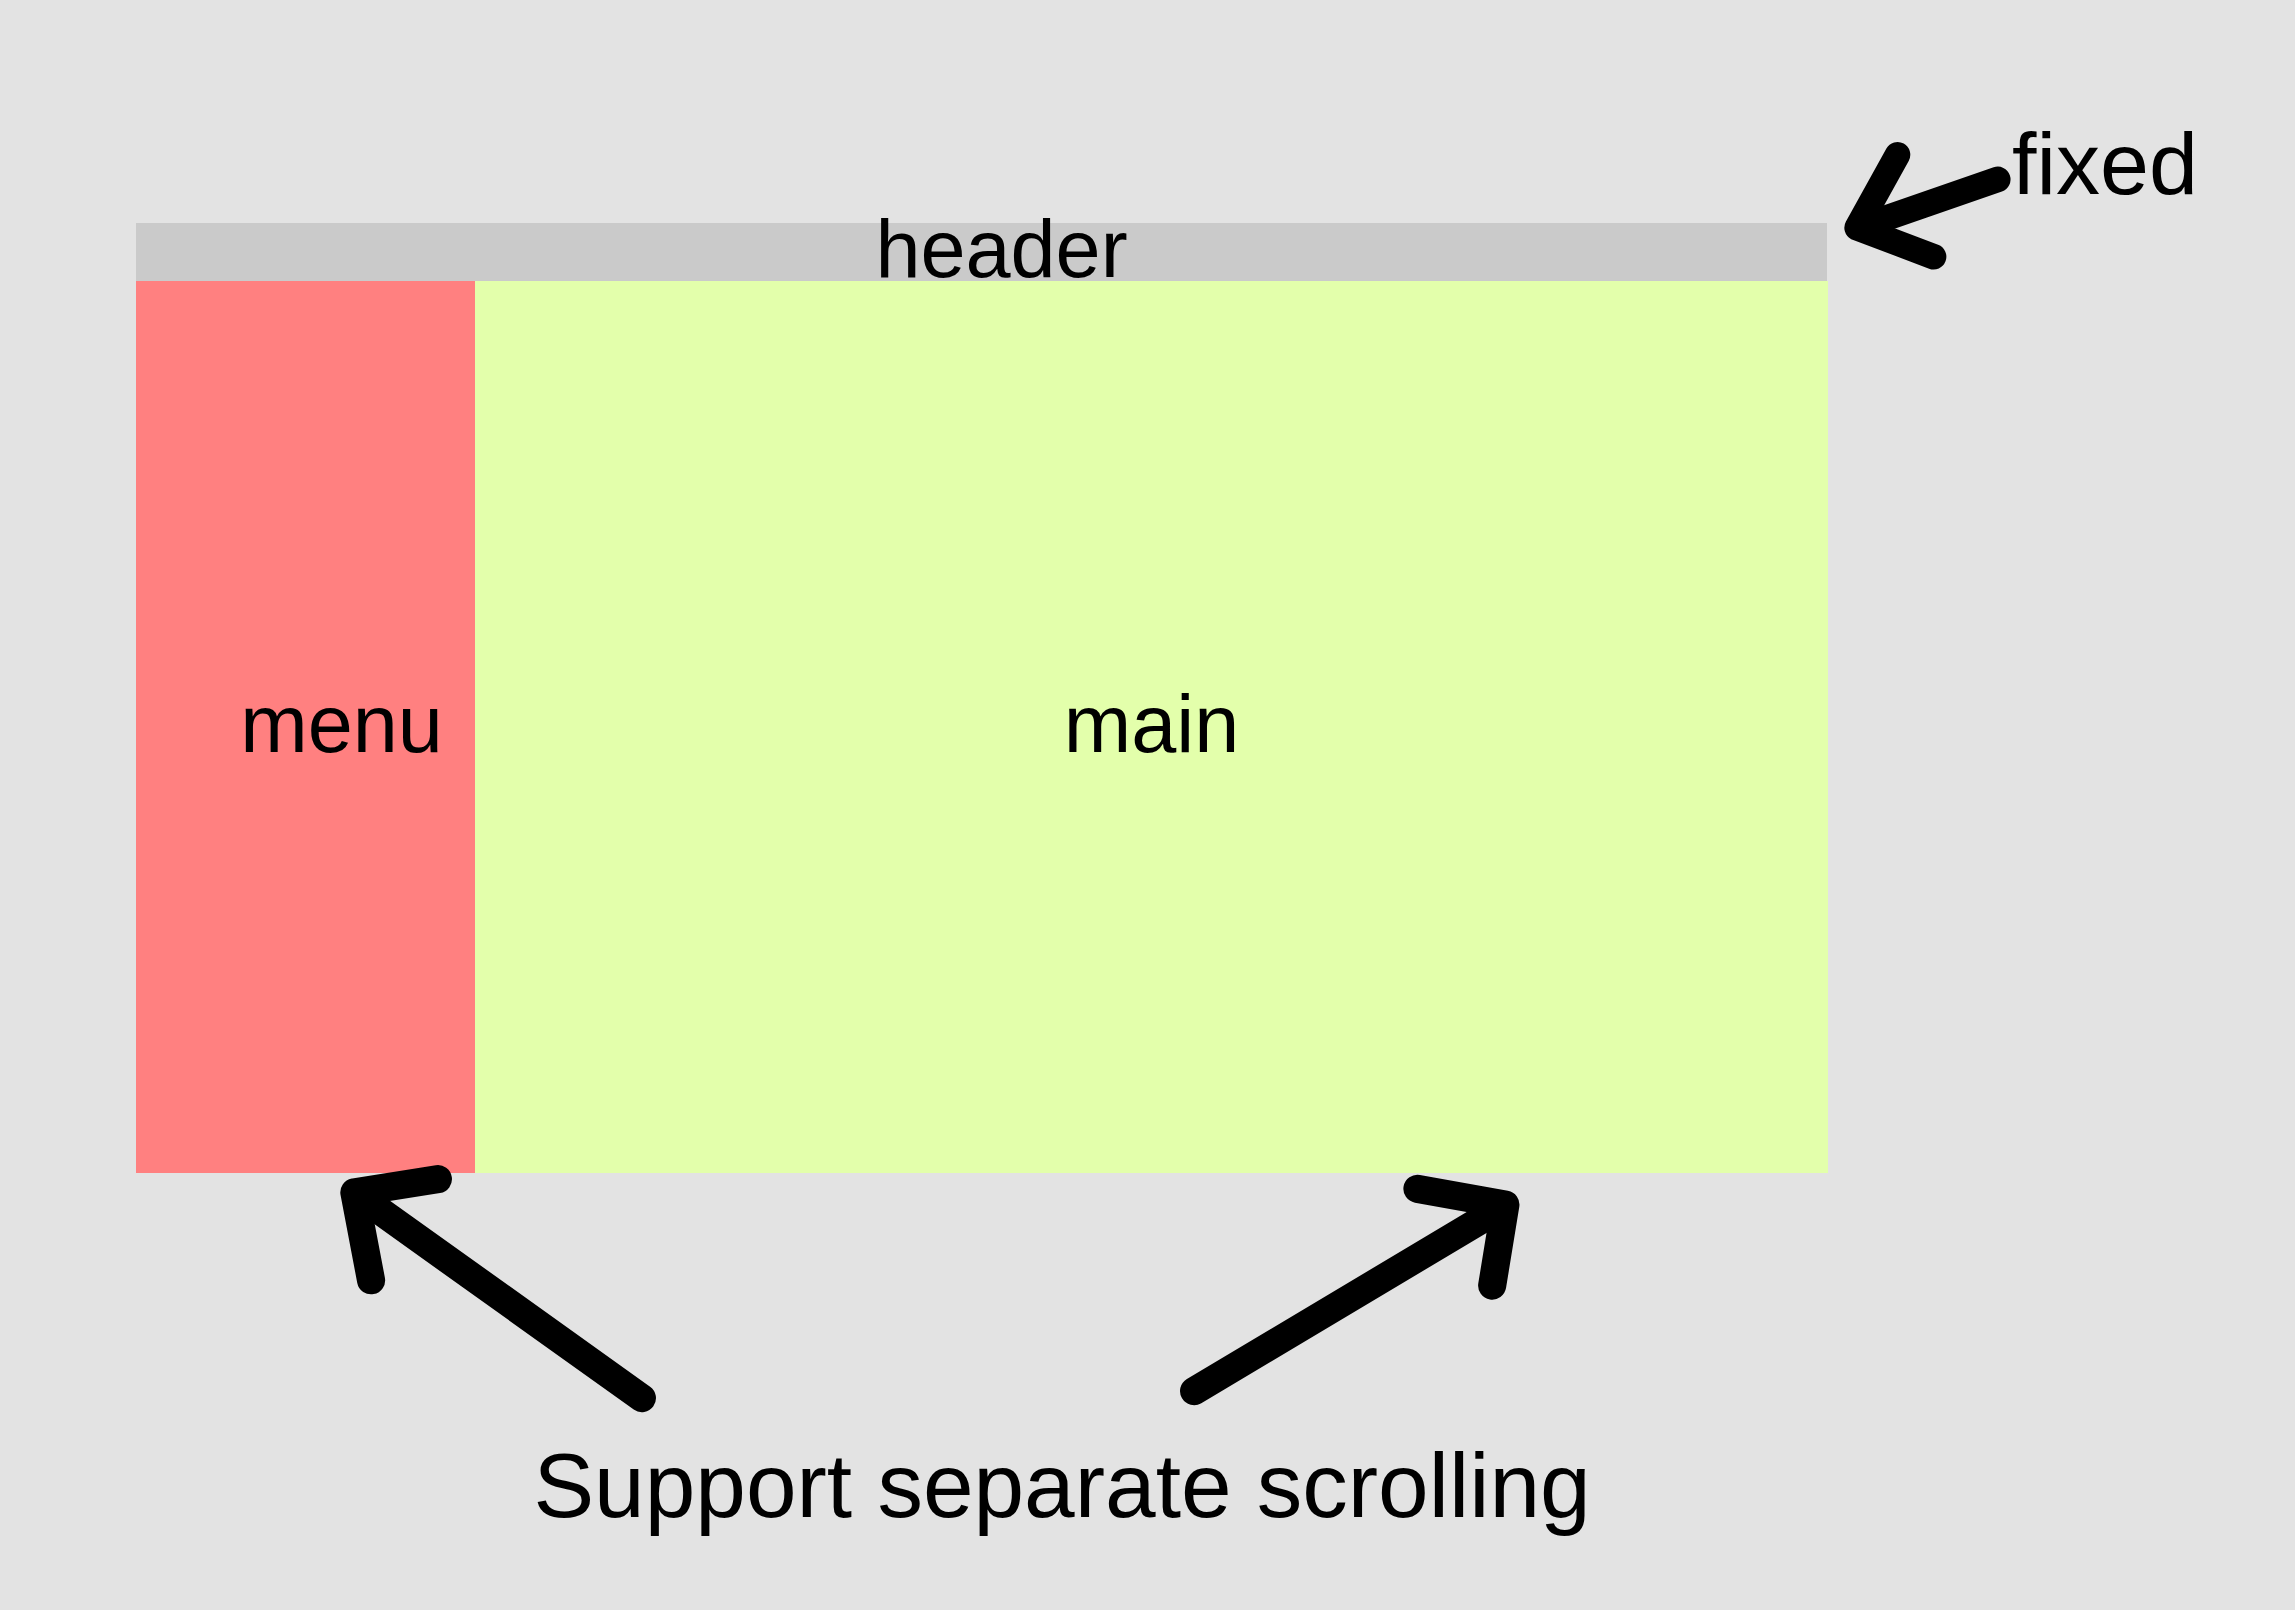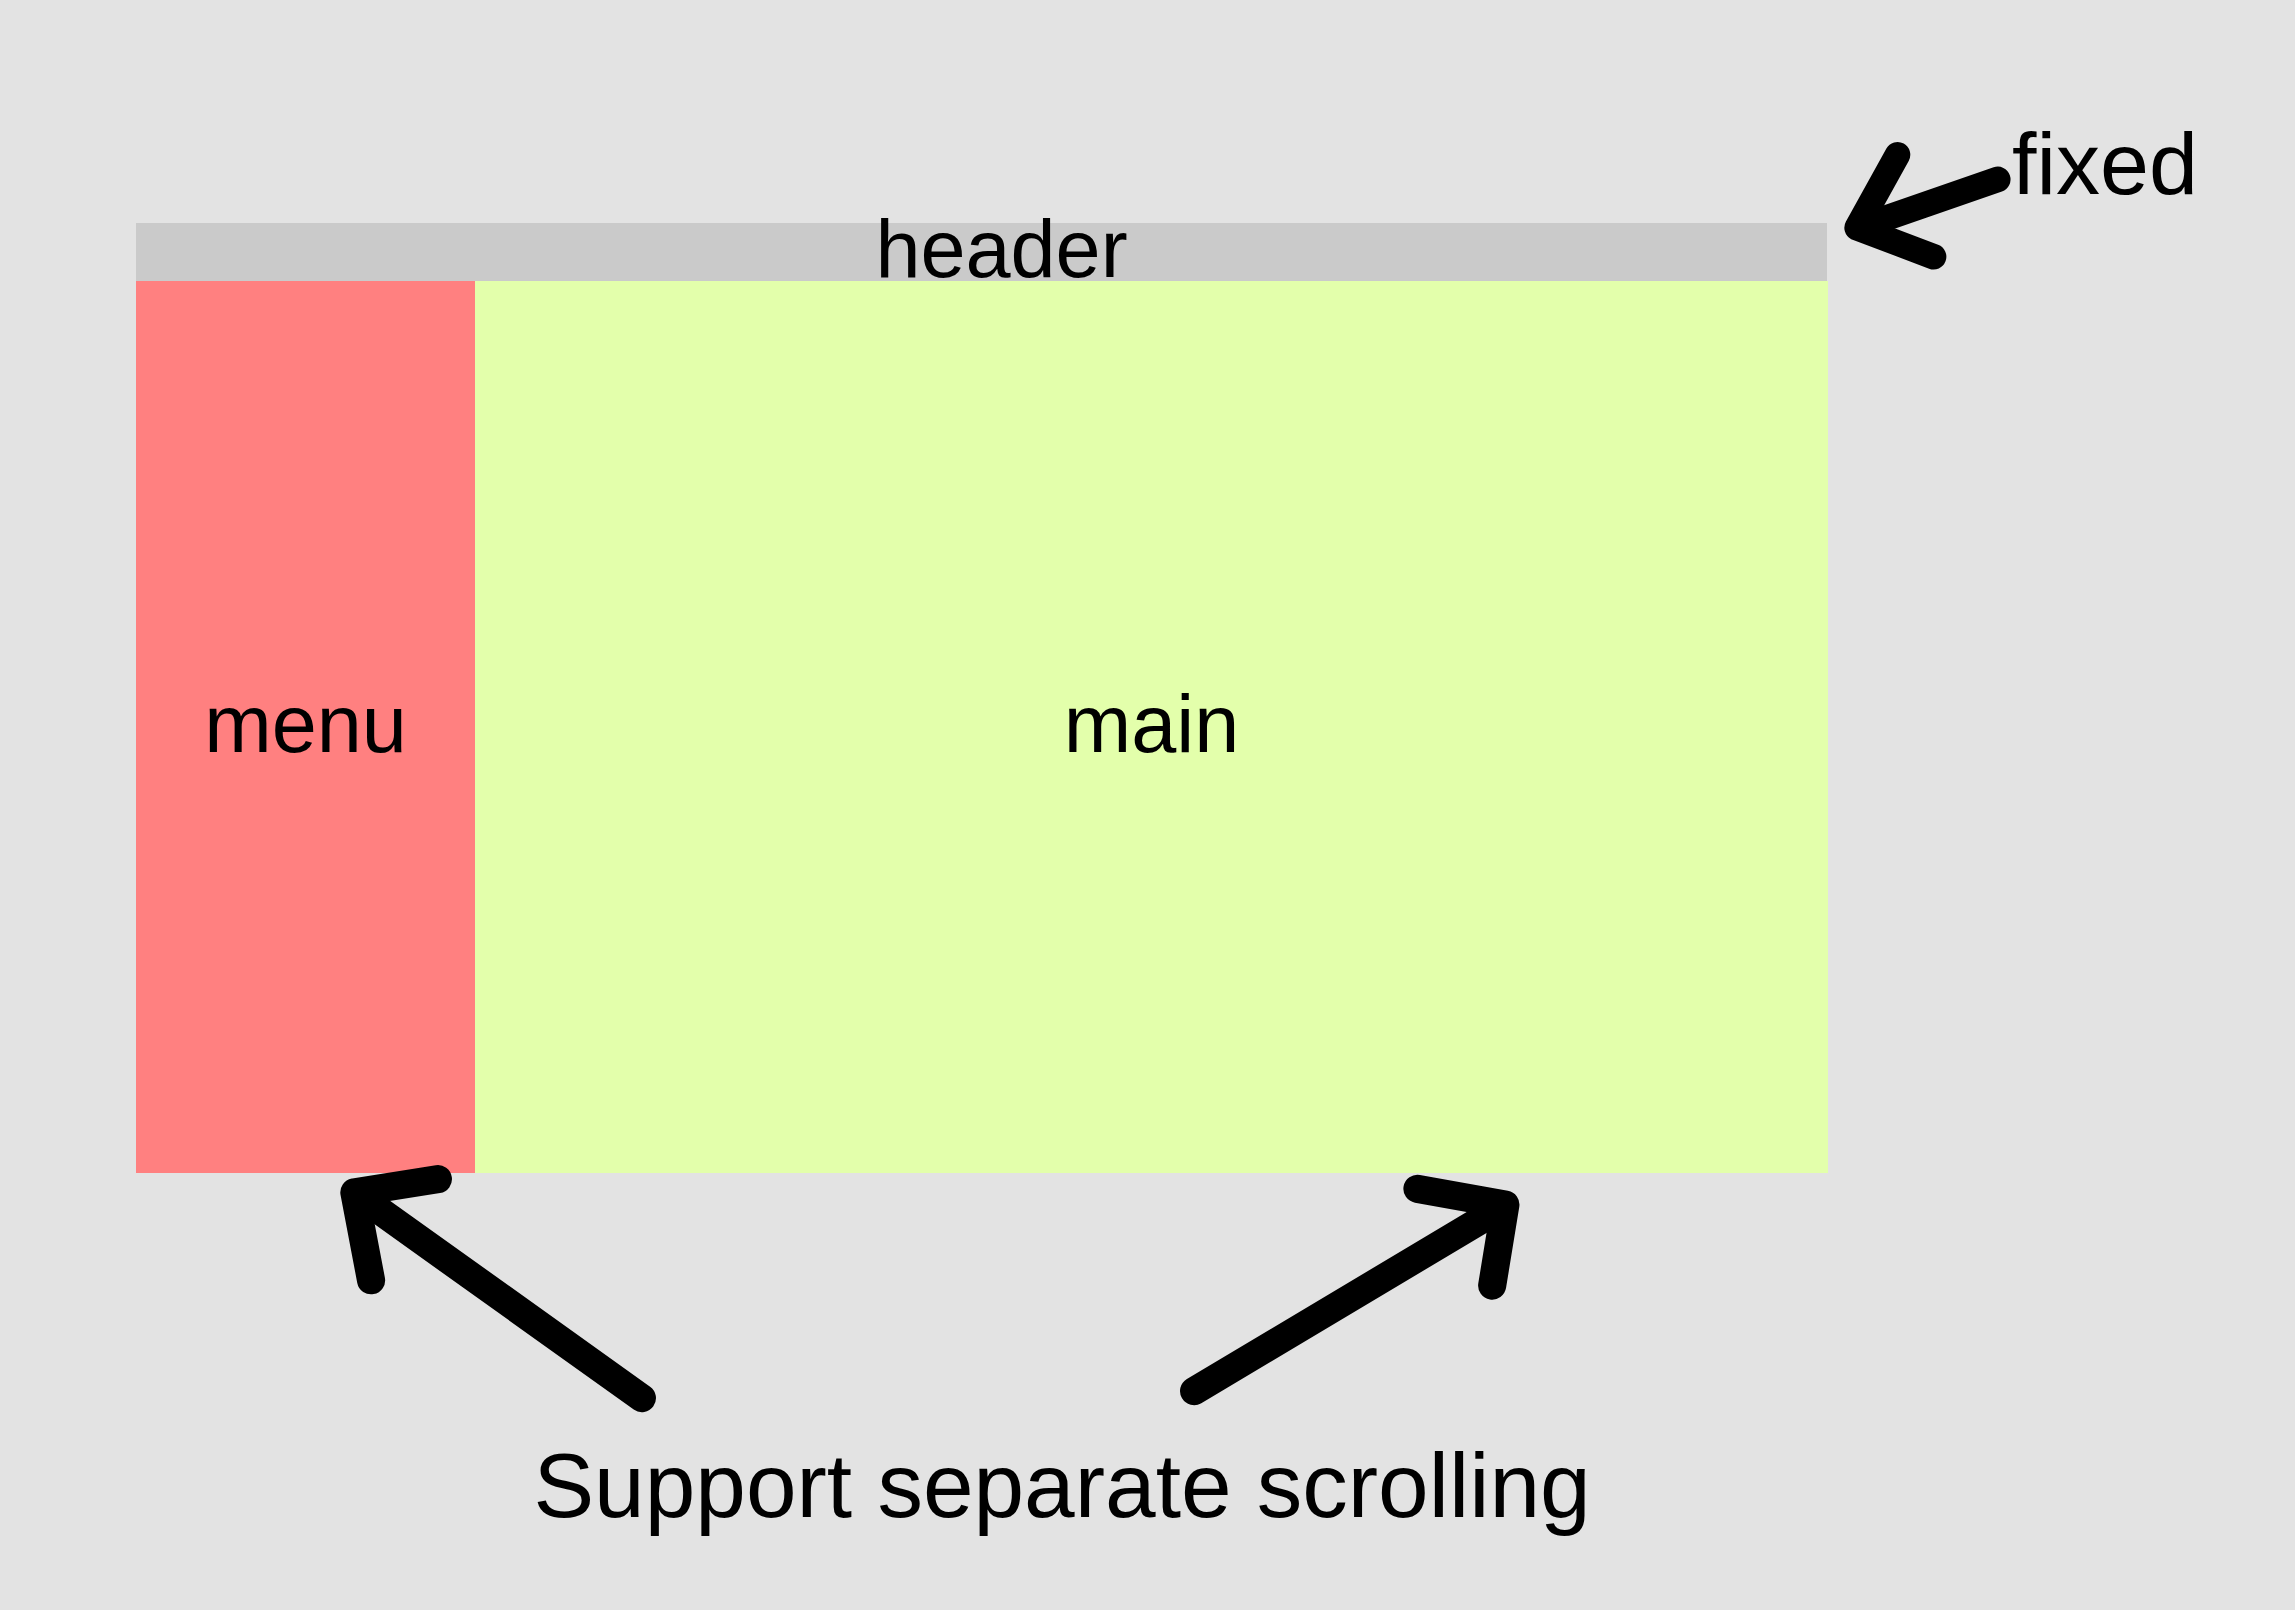--- a/index.html
+++ b/index.html
@@ -66,20 +66,21 @@
     font-size: 81px;
     margin-left: 20px;
   }
 
   #menu-label {
     left: 136px;
     top: 684px;
     width: 339px;
     text-align: center;
     font-size: 81px;
+    padding-left: 36px;
   }
 
   #main-label {
     left: 475px;
     top: 684px;
     width: 1353px;
     text-align: center;
     font-size: 81px;
   }
 

